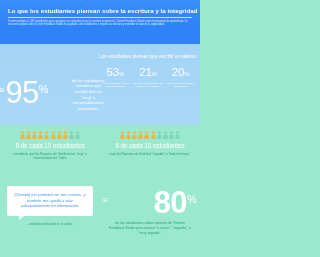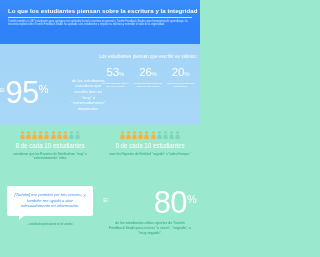--- a/index.html
+++ b/index.html
@@ -135,21 +135,21 @@
   .pct80-col {
     width:100px; padding-top:9px;
     display:flex; flex-direction:column; align-items:center;
   }
   .big80-wrap { display:flex; align-items:flex-start; justify-content:center; }
   .big80-el {
     color:#ffffff; font-size:5px; line-height:7px; margin-top:9px;
     margin-right:1px; font-weight:300;
   }
   .big80-num {
-    color:#ffffff; font-size:31px; line-height:30px; font-weight:400;
+    color:#ffffff; font-size:31px; line-height:30px; font-weight:700;
     letter-spacing:-.6px;
     margin-left:45px;
   }
   .big80-pct {
     color:#ffffff; font-size:11px; line-height:13px; margin-top:5px;
     font-weight:300;
   }
   .cap80 {
     color:#2f9e7d; font-size:3.5px; line-height:4.8px; text-align:center;
     margin-top:3px; padding:0 8px;
@@ -188,21 +188,21 @@
     <div class="bb-right">
       <div class="bb-right-head">Los estudiantes piensan que escribir es valioso:</div>
       <div class="pct-row">
 
         <div class="pct-col">
           <div class="pct-val"><span>53</span><span class="s">%</span></div>
           <div class="pct-cap">es una habilidad para la vida más efectiva</div>
         </div>
 
         <div class="pct-col">
-          <div class="pct-val"><span>26</span><span class="s">%</span></div>
+          <div class="pct-val"><span>21</span><span class="s">%</span></div>
           <div class="pct-cap">mejores oportunidades de obtener éxito laboral</div>
         </div>
 
         <div class="pct-col">
           <div class="pct-val"><span>20</span><span class="s">%</span></div>
           <div class="pct-cap">mejora de los resultados académicos</div>
         </div>
 
       </div>
     </div>

